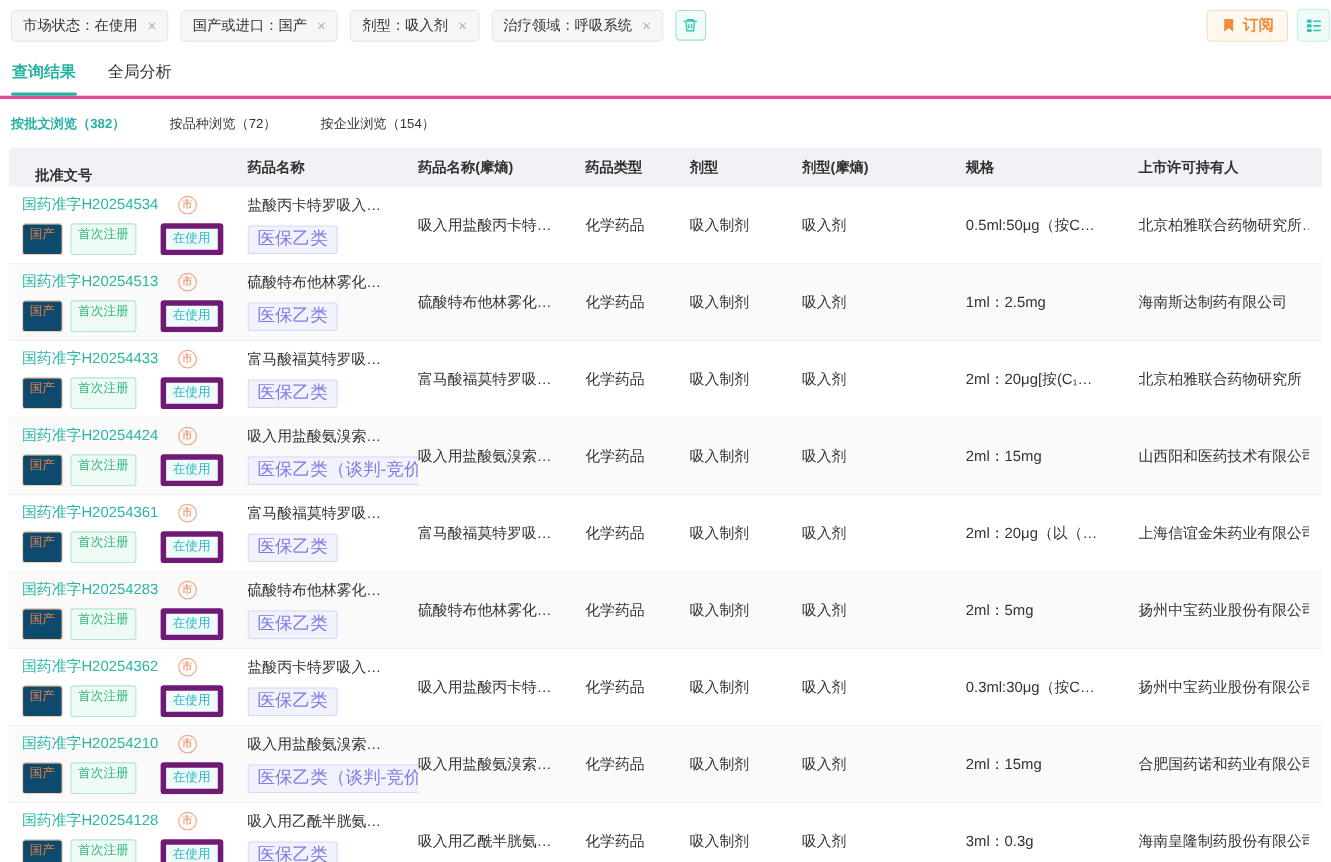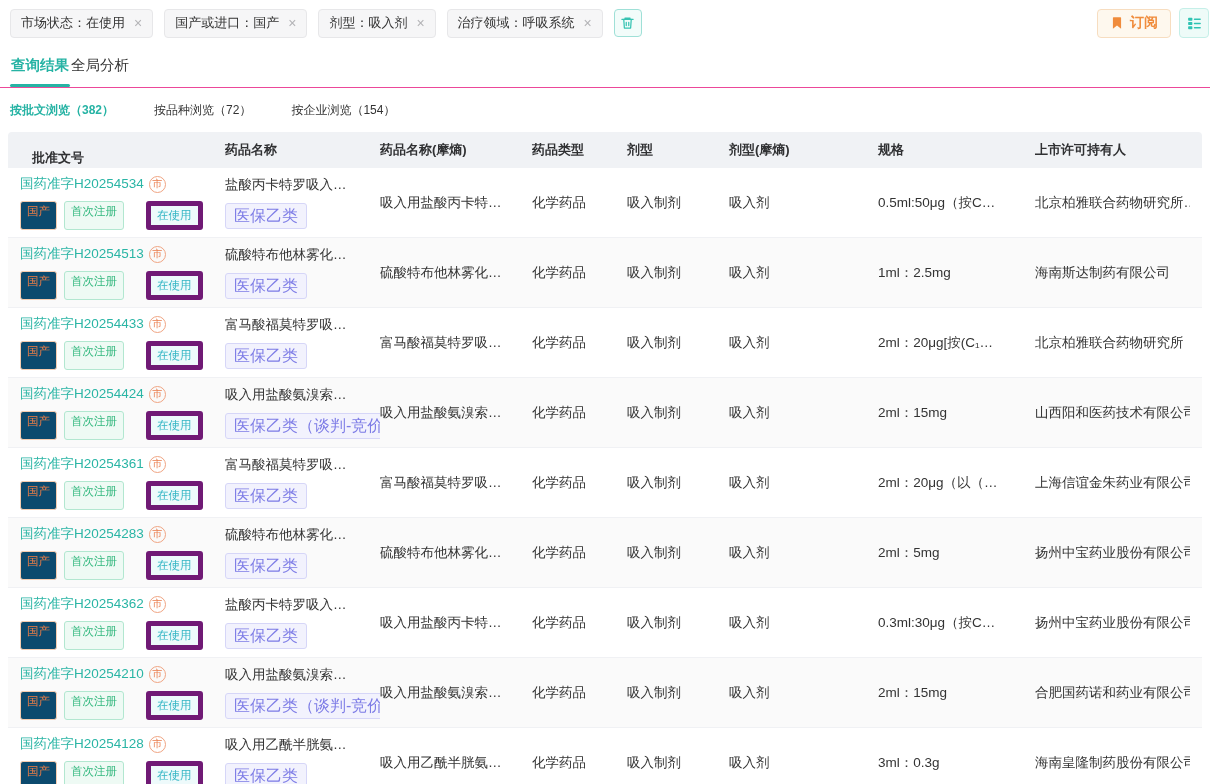--- a/index.html
+++ b/index.html
@@ -15,40 +15,40 @@
   .filter-tag .x{color:#b3b3b6;font-size:14px;cursor:pointer;line-height:1;}
   .trash-btn{width:28px;height:28px;margin-left:11px;border:1px solid #9fe0d7;background:#f2fcfa;
     border-radius:4px;display:flex;align-items:center;justify-content:center;padding:0;}
   .spacer{flex:1;}
   .subscribe-btn{display:inline-flex;align-items:center;gap:6px;border:1px solid #f7ddc0;background:#fef8ee;
     color:#f08c3c;font-weight:bold;font-size:14px;padding:0 12px;height:29px;border-radius:4px;}
   .list-btn{width:30px;height:30px;margin-left:8px;margin-right:-9px;border:1px solid #c5efe8;background:#eefbf8;
     border-radius:4px;display:flex;align-items:center;justify-content:center;padding:0;}
 
   
-  .tab-bar{border-bottom:1px solid #ec4899;padding:0 10px;display:flex;}
+  .tab-bar{border-bottom:3px solid #ec4899;padding:0 10px;display:flex;gap:27px;}
   .tab{padding:11px 1px 12px;font-size:14.5px;color:#333;position:relative;cursor:pointer;white-space:nowrap;}
   .tab.active{color:#26b3a4;font-weight:bold;}
   .tab.active::after{content:"";position:absolute;left:0;right:0;bottom:0;height:3px;background:#26b3a4;border-radius:2px;}
 
   
   .subtab-bar{padding:14px 10px 13px;display:flex;gap:40px;}
   .subtab{font-size:12px;color:#333;cursor:pointer;white-space:nowrap;}
   .subtab.active{color:#26b3a4;font-weight:bold;}
 
   
   .table{margin:0 8px;}
   .thead,.tr{display:grid;grid-template-columns:205px 155px 152px 95px 102px 149px 157px 1fr;padding:0 12px;}
   .thead{background:#f0f2f5;border-radius:4px 4px 0 0;height:36px;align-items:center;}
   .th{font-size:13px;font-weight:bold;color:#303133;white-space:nowrap;}
   .th:first-child{padding-left:12px;margin-top:16px;}
   .tr{height:69px;align-items:center;border-bottom:1px solid #f0f1f4;font-size:13.5px;background:#fff;}
   .tr.alt{background:#fafafa;}
   .td{padding-right:12px;overflow:hidden;white-space:nowrap;}
-  .approval-line{display:flex;align-items:center;gap:5px;margin-bottom:8px;}
+  .approval-line{display:flex;align-items:center;gap:18px;margin-bottom:8px;}
   .approval-no{color:#2ab5a5;font-size:13.5px;cursor:pointer;}
   .market-icon{width:15px;height:15px;flex:0 0 15px;border:1px solid #f0a482;color:#ea7c4c;border-radius:50%;
     font-size:10px;display:inline-flex;align-items:center;justify-content:center;}
   .tag-line{display:flex;gap:7px;}
   .tag{display:inline-block;font-size:11.5px;padding:3px 6px;border-radius:3px;line-height:1.1;white-space:nowrap;}
   .tag-orange{color:#ed7d45;background:#0c4a6e;border:1px solid #f7cdb0;}
   .tag-green{color:#33b87f;background:#eefaf4;border:1px solid #b2e7d0;}
   .tag-teal{color:#33b5c4;background:#eefafb;border:5px solid #701a75;margin-left:15px;}
   .drug-name{color:#333;margin-bottom:9px;}
   .tag-purple{color:#7d7ce6;background:#f2f2fd;border:1px solid #d6d6f8;font-size:16px;padding:3px 8px;}

